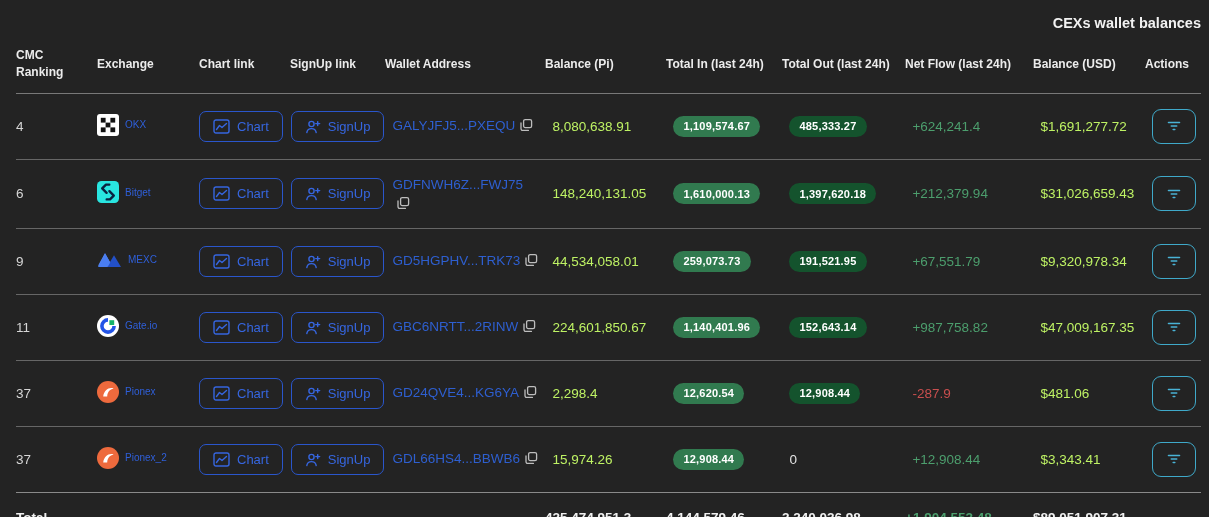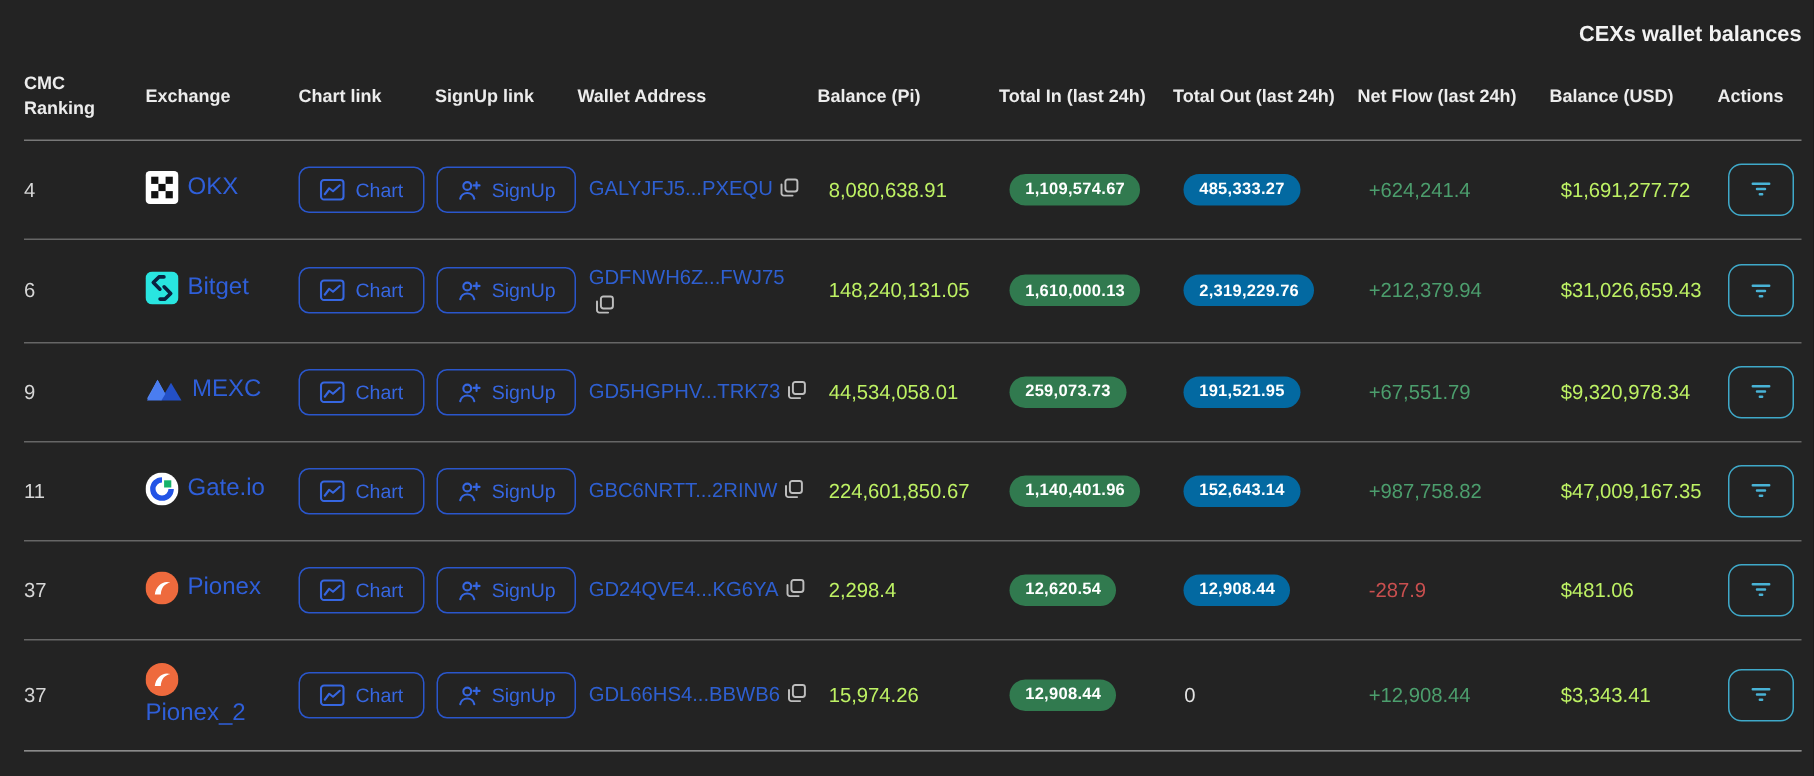--- a/index.html
+++ b/index.html
@@ -56,21 +56,21 @@
   .c-in        { flex: 0 0 116px; padding-right: 8px; }
   .c-out       { flex: 0 0 123px; padding-right: 8px; }
   .c-net       { flex: 0 0 128px; padding-right: 8px; }
   .c-usd       { flex: 0 0 112px; padding-right: 8px; }
   .c-actions   { flex: 0 0 56px; }
 
   .rank-val { color: #d6d6d6; }
   .exchange-link {
     display: inline-flex; align-items: center; flex-wrap: wrap;
     gap: 6px; row-gap: 3px;
-    color: #2f5fd9; font-size: 16px; text-decoration: none; cursor: pointer;
+    color: #2f5fd9; font-size: 10px; text-decoration: none; cursor: pointer;
   }
   .logo { display: inline-flex; align-items: center; }
 
   .btn {
     display: inline-flex; align-items: flex-end; gap: 7px;
     background: transparent;
     border: 1px solid #2a56cc;
     border-radius: 7px;
     color: #3666e0;
     font-size: 13px;
@@ -91,21 +91,21 @@
     display: inline-block;
     border-radius: 999px;
     padding: 4.5px 10px;
     font-size: 11px;
     font-weight: bold;
     color: #ffffff;
     letter-spacing: 0.2px;
     white-space: nowrap;
   }
   .pill-green { background: #317a4f; }
-  .pill-red   { background: #0369a1; }
+  .pill-red   { background: #14532d; }
   .plain-num  { color: #e4e4e4; }
 
   .net-pos { color: #4c9e6d; }
   .net-neg { color: #c94f4f; }
 
   .action-btn {
     width: 44px; height: 35px;
     display: inline-flex; align-items: center; justify-content: center;
     background: transparent;
     border: 1.5px solid #3fa9c9;
@@ -244,21 +244,21 @@
       <span class="wallet-link">GDFNWH6Z...FWJ75</span><span class="copy-btn"><svg width="14" height="14" viewBox="0 0 14 14">
               <rect x="4.6" y="1.6" width="8" height="8" rx="1.6" fill="none" stroke="#bdbdbd" stroke-width="1.3"></rect>
               <path d="M9.4 12.4 h-5.8 a1.6 1.6 0 0 1 -1.6 -1.6 v-5.8" fill="none" stroke="#bdbdbd" stroke-width="1.3" stroke-linecap="round"></path>
             </svg></span>
     </div>
     <div class="c-balpi num">148,240,131.05</div>
     <div class="c-in">
       <span class="pill pill-green">1,610,000.13</span>
     </div>
     <div class="c-out">
-      <span class="pill pill-red">2,319,229.76</span>
+      <span class="pill pill-red">1,397,620.18</span>
     </div>
     <div class="c-net">
       <span class="net-pos">+212,379.94</span>
     </div>
     <div class="c-usd num">$31,026,659.43</div>
     <div class="c-actions">
       <button class="action-btn">
         <span class="logo">
               <svg width="16" height="12" viewBox="0 0 16 12">
                 <path d="M2.5 2.5 h11 M5.3 6 h5.4 M7.2 9.5 h1.6" stroke="currentColor" stroke-width="1.6" stroke-linecap="round"></path>

